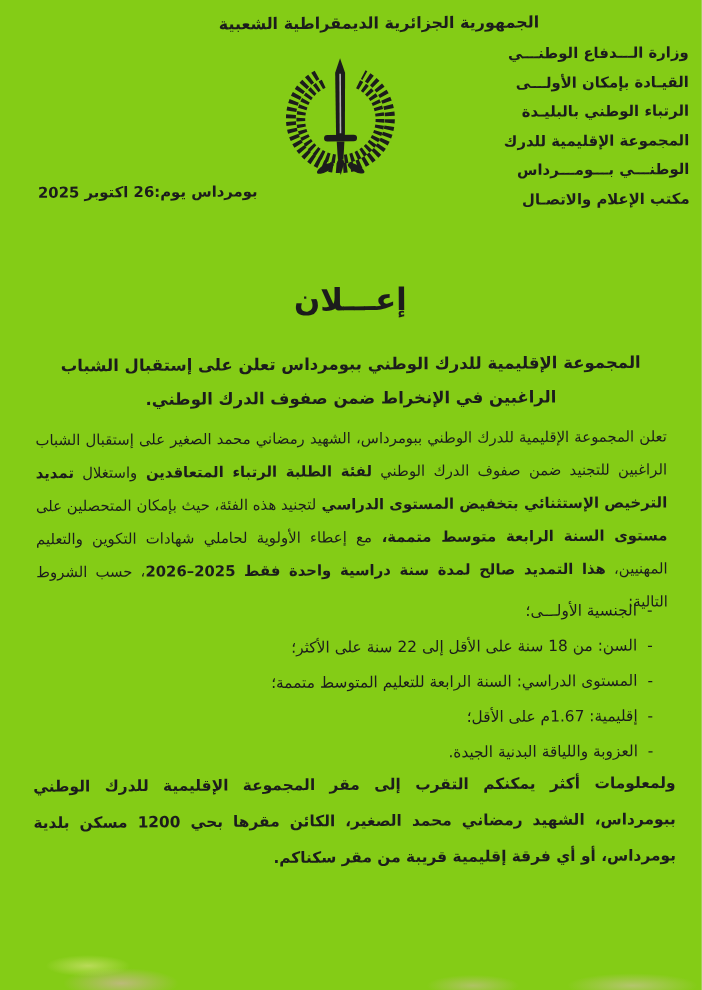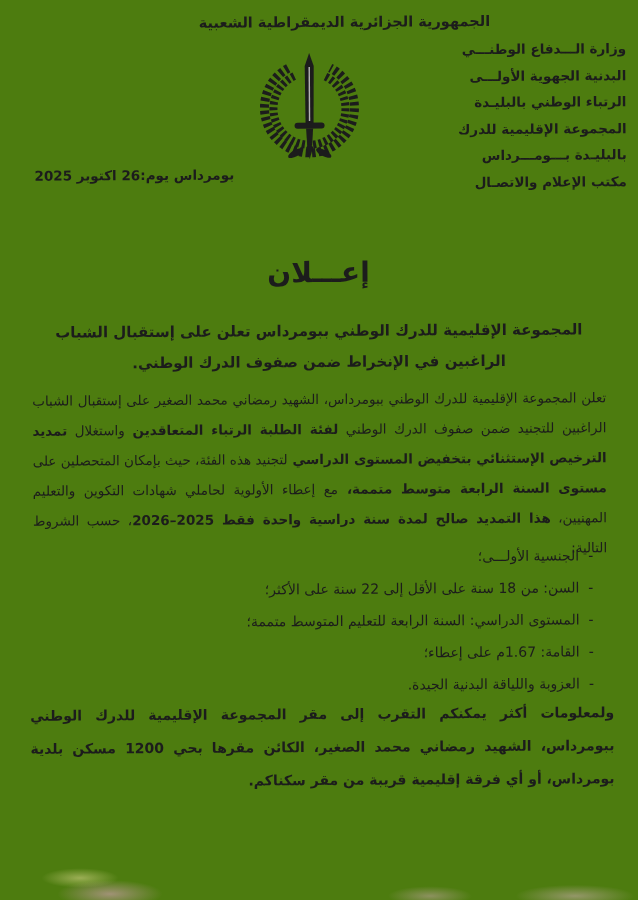--- a/index.html
+++ b/index.html
@@ -3,21 +3,21 @@
 <meta charset="utf-8">
 <style>
   html,body{margin:0;padding:0;}
   body{
     width:638px;height:900px;overflow:hidden;
     background:#e9e9e9;
     font-family:"DejaVu Sans", sans-serif;
   }
   .page{
     position:relative;width:638px;height:900px;
-    background:#4d7c0f;color:#1c1c1c;overflow:hidden;
+    background:#84cc16;color:#1c1c1c;overflow:hidden;
   }
   .tilt{
     position:absolute;inset:0;
     transform:rotate(-0.35deg);transform-origin:50% 40%;
   }
   .republic-title{
     position:absolute;top:14px;left:55px;right:0;
     text-align:center;font-size:14.5px;font-weight:bold;
     direction:rtl;
   }
@@ -73,24 +73,24 @@
 </head>
 <body>
 
 <div class="page">
   <div class="tilt">
 
     <div class="republic-title">الجمهورية الجزائرية الديمقراطية الشعبية</div>
 
     <div class="letterhead">
       <div>وزارة الـــدفاع الوطنـــي</div>
-      <div>البدنية الجهوية الأولـــى</div>
+      <div>القيـادة بإمكان الأولـــى</div>
       <div>الرتباء الوطني بالبليـدة</div>
       <div>المجموعة الإقليمية للدرك</div>
-      <div>بالبليـدة بـــومـــرداس</div>
+      <div>الوطنـــي بـــومـــرداس</div>
       <div>مكتب الإعلام والاتصـال</div>
     </div>
 
     <div class="emblem">
       <svg viewBox="0 0 122 114" width="122" height="114" aria-hidden="true">
         <g fill="none" stroke="#1c1c1c">
           <path d="M 40 18 A 45 45 0 1 0 82 18" stroke-width="9" stroke-dasharray="3.4 3"></path>
           <path d="M 46 26 A 36 36 0 1 0 76 26" stroke-width="8" stroke-dasharray="3 2.6"></path>
         </g>
         <g fill="#1c1c1c" stroke="none">
@@ -122,21 +122,21 @@
       <div class="cond">
         <span class="dash">-</span>
         <span>السن: من 18 سنة على الأقل إلى 22 سنة على الأكثر؛</span>
       </div>
       <div class="cond">
         <span class="dash">-</span>
         <span>المستوى الدراسي: السنة الرابعة للتعليم المتوسط متممة؛</span>
       </div>
       <div class="cond">
         <span class="dash">-</span>
-        <span>القامة: 1.67م على إعطاء؛</span>
+        <span>إقليمية: 1.67م على الأقل؛</span>
       </div>
       <div class="cond">
         <span class="dash">-</span>
         <span>العزوبة واللياقة البدنية الجيدة.</span>
       </div>
     </div>
 
     <p class="closing">ولمعلومات أكثر يمكنكم التقرب إلى مقر المجموعة الإقليمية للدرك الوطني ببومرداس، الشهيد رمضاني محمد الصغير، الكائن مقرها بحي 1200 مسكن بلدية بومرداس، أو أي فرقة إقليمية قريبة من مقر سكناكم.</p>
 
   </div>

